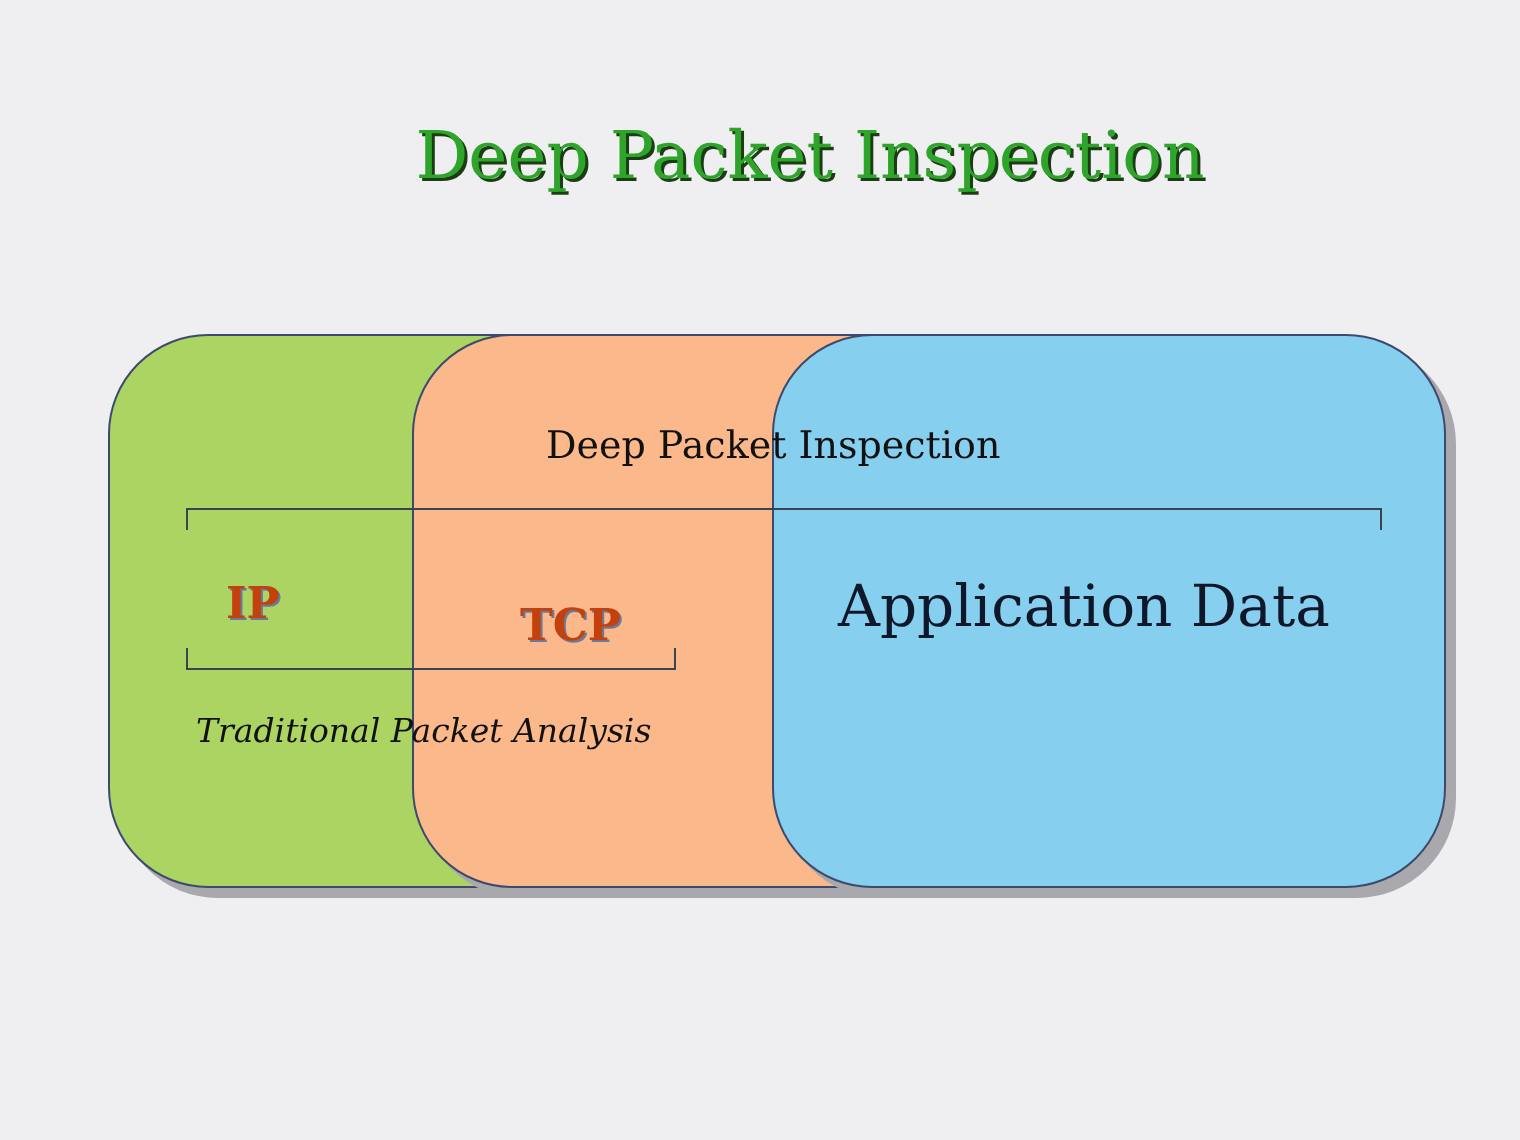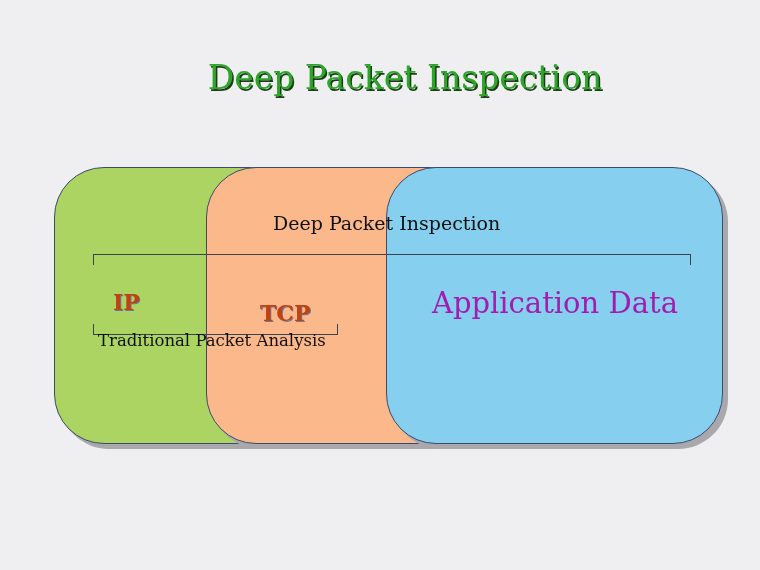--- a/index.html
+++ b/index.html
@@ -52,42 +52,43 @@
       white-space: nowrap;
       color: #111;
     }
     .dpi-label {
       left: 273px;
       top: 212px;
       font-size: 19px;
     }
     .tpa-label {
       left: 98px;
-      top: 331px;
+      top: 356px;
       font-size: 16.5px;
+      font-style: italic;
     }
     .proto {
       font-weight: bold;
       font-size: 22px;
       color: #c2410c;
       text-shadow: 1px 1px 0 #6b7a9c;
     }
     .ip-label {
       left: 113px;
       top: 289px;
     }
     .tcp-label {
       left: 260px;
       top: 300px;
     }
     .app-label {
-      left: 432px;
+      left: 419px;
       top: 286px;
       font-size: 29px;
-      color: #a21caf;
+      color: #0f172a;
     }
     .bracket {
       position: absolute;
       box-sizing: border-box;
       border-color: #3a4350;
       border-style: solid;
     }
     .bracket-top {
       left: 93px;
       top: 254px;

